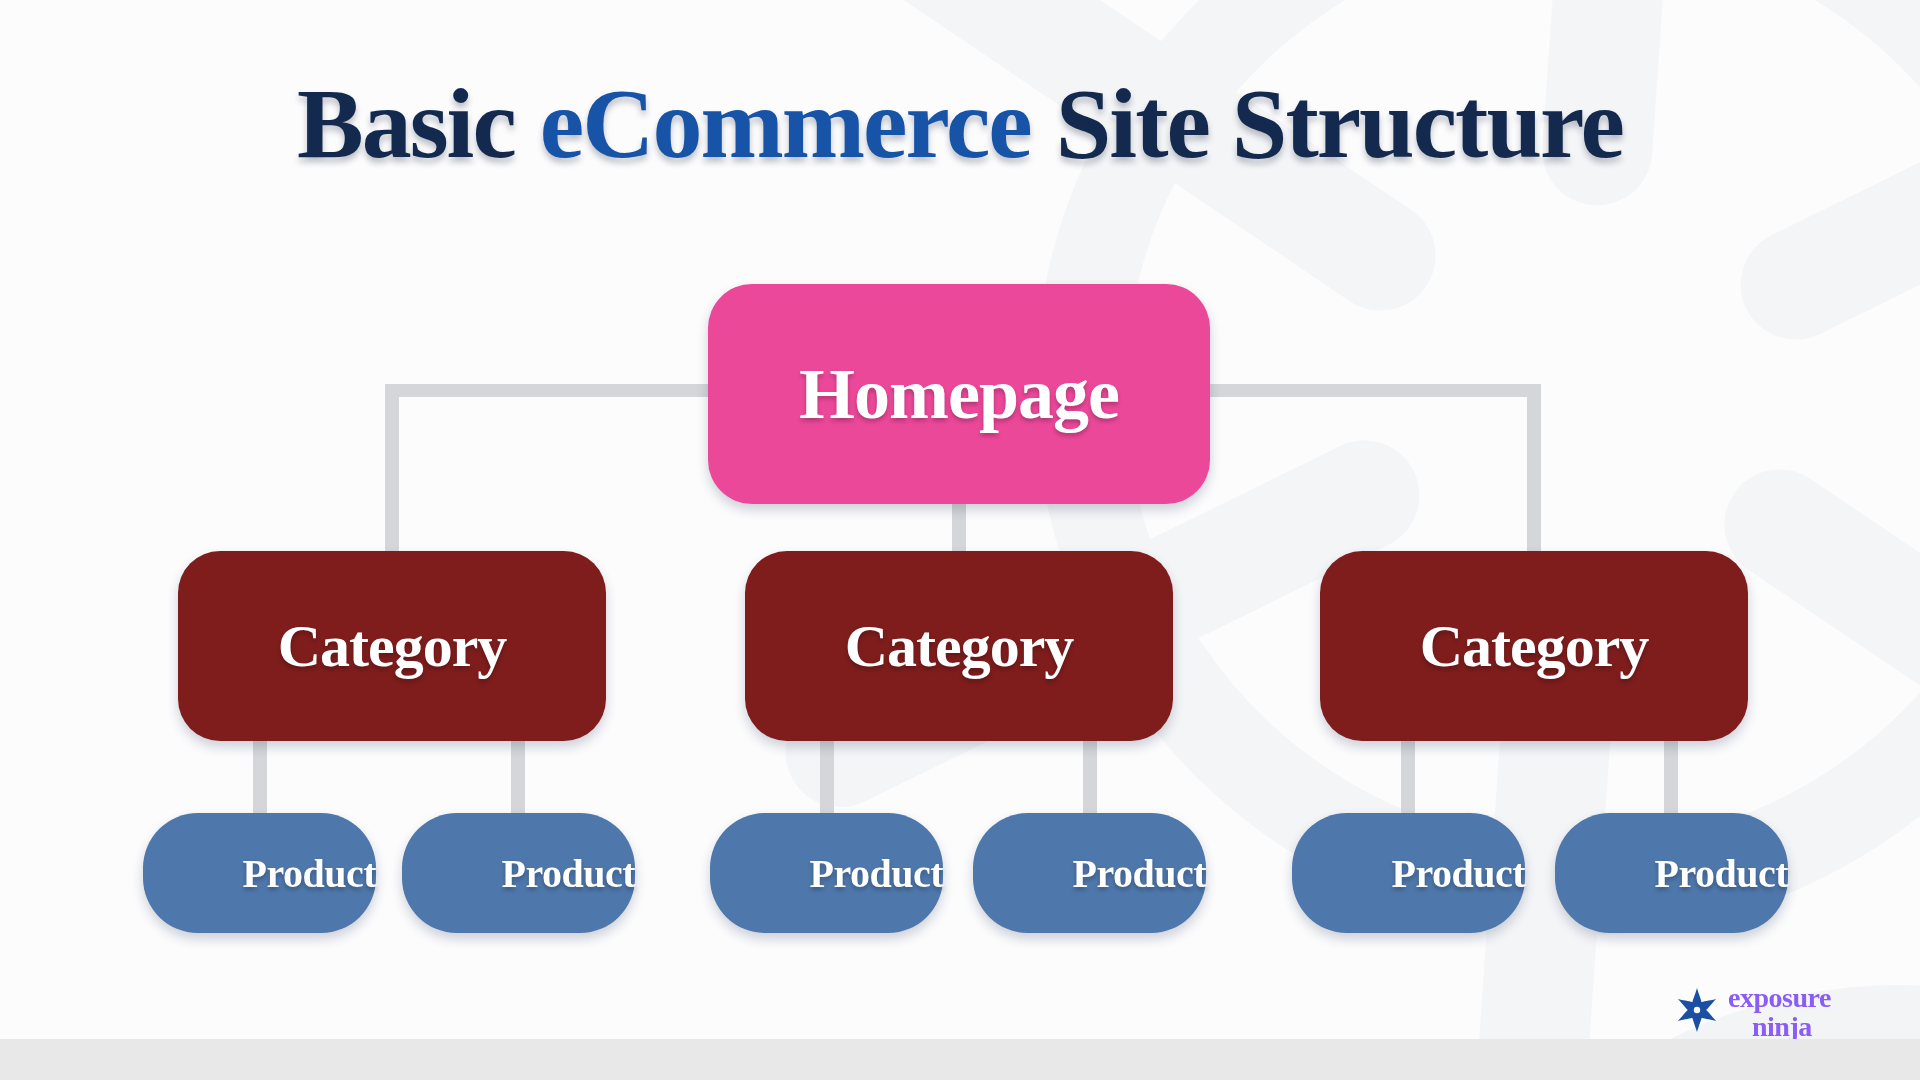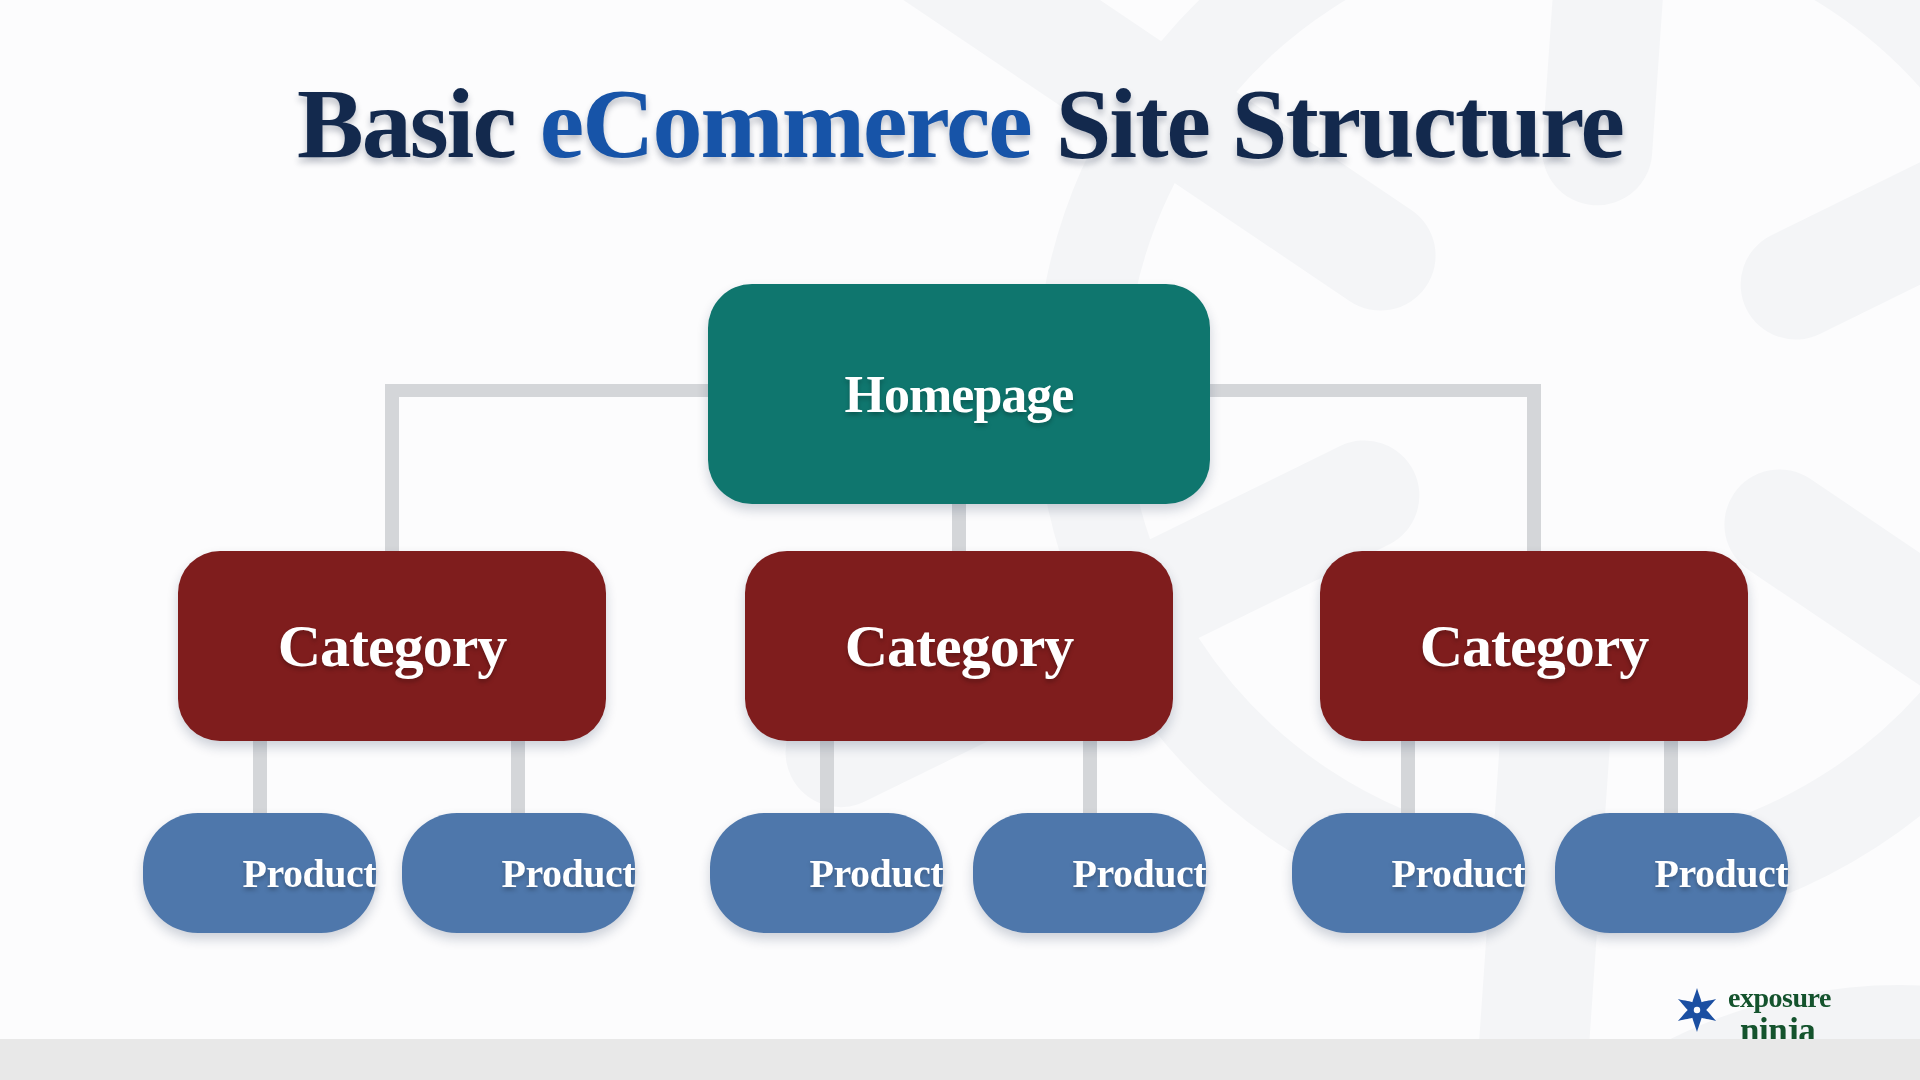--- a/index.html
+++ b/index.html
@@ -20,39 +20,39 @@
   .title span + span{margin-left:25px;}
   .connector{position:absolute;background:#d4d6d9;z-index:1;}
   .node{
     position:absolute;z-index:2;display:flex;align-items:center;justify-content:center;
     color:#ffffff;font-weight:700;letter-spacing:-1px;
     box-shadow:0 6px 12px rgba(15,35,70,0.20);
   }
   .node .lbl{text-shadow:0 3px 4px rgba(0,0,0,0.25);}
   .homepage{
     left:708px;top:284px;width:502px;height:220px;border-radius:44px;
-    background:#0f766e;font-size:52px;
+    background:#ec4899;font-size:72px;
   }
   .category{
     top:551px;width:428px;height:190px;border-radius:42px;
     background:#7f1d1d;font-size:60px;
   }
   .cat-1{left:178px;} .cat-2{left:745px;} .cat-3{left:1320px;}
   .product{
     top:813px;width:233px;height:120px;border-radius:55px;
     background:#4e77ab;font-size:40px;letter-spacing:-0.5px;justify-content:flex-end;
   }
   .p-1{left:143px;} .p-2{left:402px;} .p-3{left:710px;}
   .p-4{left:973px;} .p-5{left:1292px;} .p-6{left:1555px;}
   .logo{
     position:absolute;left:1674px;top:984px;z-index:2;display:flex;align-items:flex-start;
   }
-  .logo-text{margin-left:8px;color:#14532d;font-weight:700;line-height:1;letter-spacing:-0.5px;}
+  .logo-text{margin-left:8px;color:#8b5cf6;font-weight:700;line-height:1;letter-spacing:-0.5px;}
   .logo-line1{font-size:28px;}
-  .logo-line2{font-size:35px;margin-left:12px;margin-top:1px;}
+  .logo-line2{font-size:28px;margin-left:24px;margin-top:1px;}
 </style>
 </head>
 <body>
 
 <div class="canvas">
 
   <svg class="watermark" width="1920" height="1080" viewBox="0 0 1920 1080" aria-hidden="true">
     <g transform="rotate(12 1580 390)" stroke="#f4f5f7" fill="none">
       <circle cx="1580" cy="390" r="500" stroke-width="90"></circle>
       <g stroke-width="110" stroke-linecap="round">

